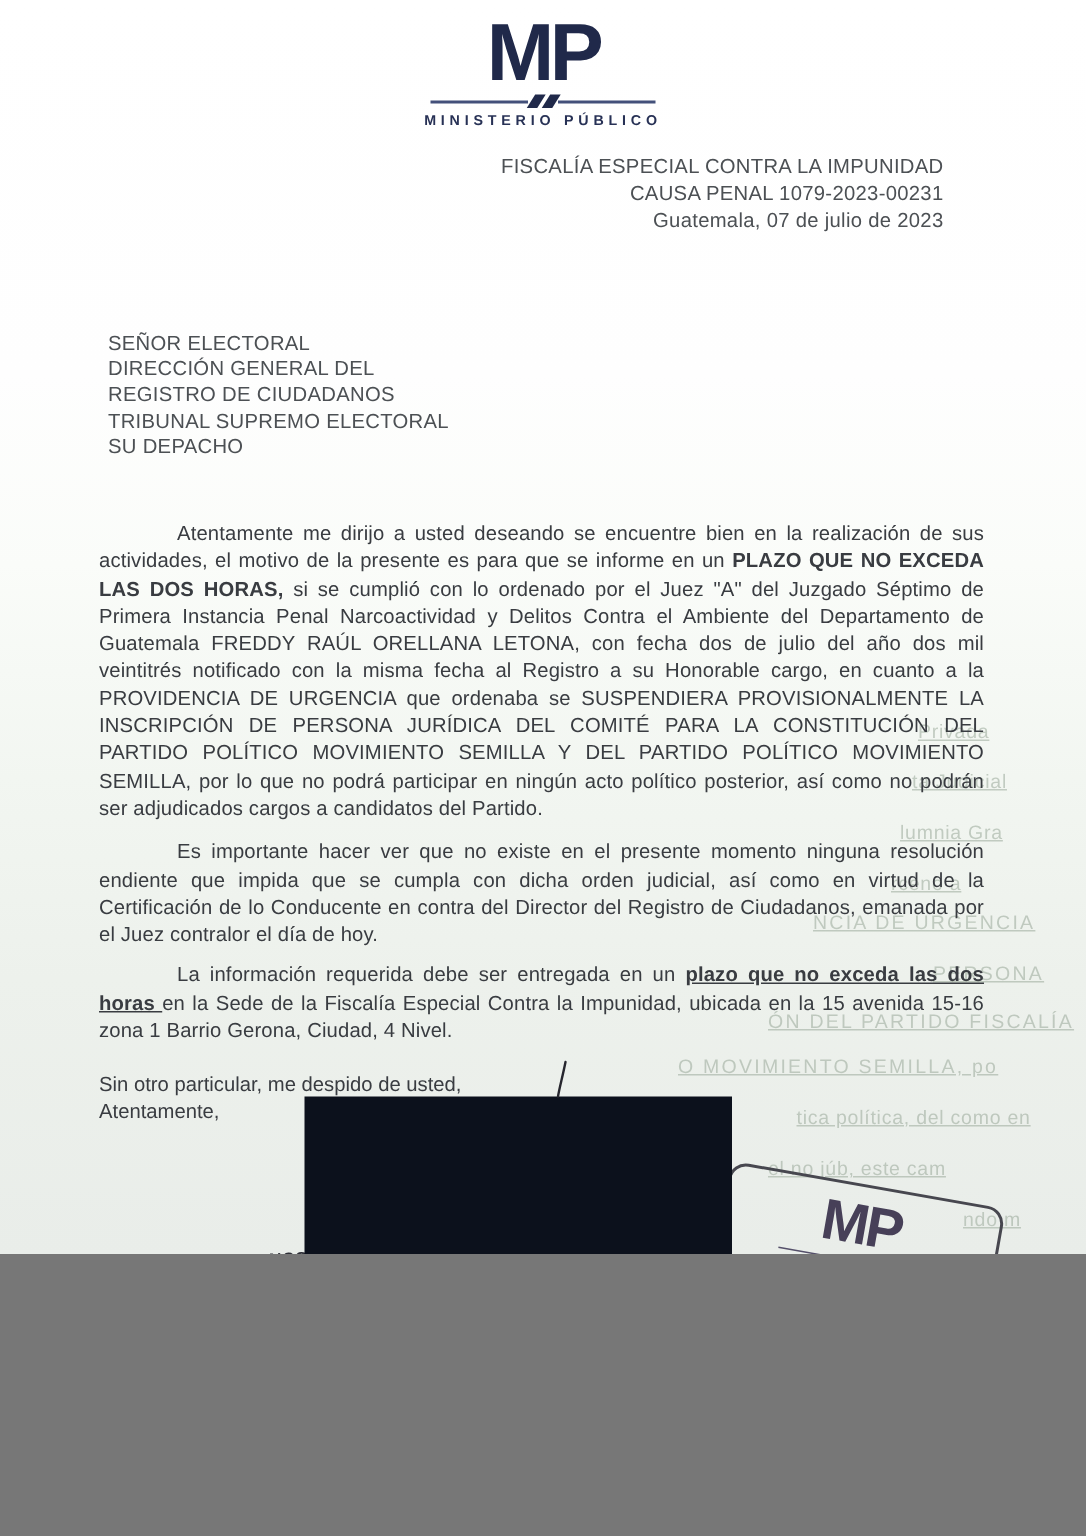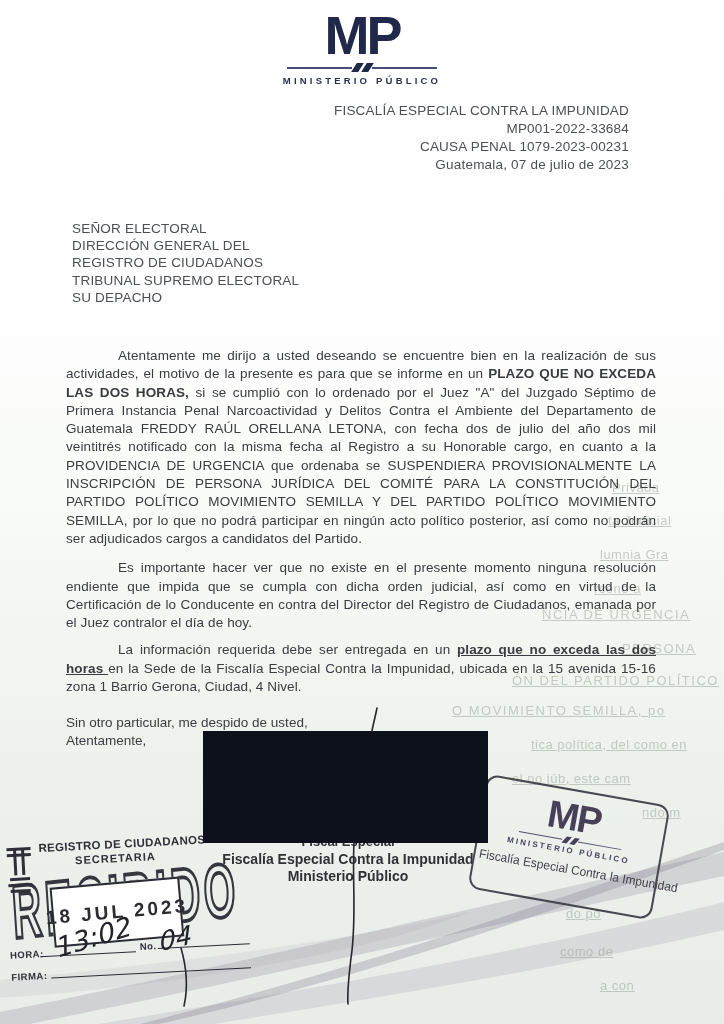--- a/index.html
+++ b/index.html
@@ -1,17 +1,17 @@
 <!DOCTYPE html>
 <html><head>
 <meta charset="utf-8">
 <style>
   html,body{margin:0;padding:0;background:#777;}
   .page{
-    position:relative;width:724px;height:1024px;margin:0 auto;overflow:hidden;
+    position:relative;width:724px;height:836px;margin:0 auto;overflow:hidden;
     background:linear-gradient(180deg,#ffffff 0%,#fefefe 30%,#fafcf9 45%,#f2f6f1 62%,#edf1ec 78%,#e9ede9 100%);
     font-family:"Liberation Sans",sans-serif;color:#3b3e43;
   }
   .abs{position:absolute;}
   
   .mp-logo{left:0;right:0;top:8px;text-align:center;z-index:2;}
   .mp-logo .mp{font-size:54px;font-weight:bold;letter-spacing:-3px;color:#20294a;line-height:1;}
   .mp-divider{display:flex;align-items:center;justify-content:center;width:150px;margin:1px auto 0;}
   .mp-divider .rule{flex:1;height:2px;background:#43507a;}
   .mp-divider .nib{width:7px;height:9px;background:#20294a;transform:skewX(-32deg);margin:0 1.5px;}
@@ -90,21 +90,20 @@
       <div class="rule"></div>
       <div class="nib"></div>
       <div class="nib"></div>
       <div class="rule"></div>
     </div>
     <div class="ministry">MINISTERIO PÚBLICO</div>
   </div>
 
   <div class="abs hdr">
     <div>FISCALÍA ESPECIAL CONTRA LA IMPUNIDAD</div>
-    <div>MP001-2022-33684</div>
     <div>CAUSA PENAL 1079-2023-00231</div>
     <div>Guatemala, 07 de julio de 2023</div>
   </div>
 
   <div class="abs addr">
     <div>SEÑOR ELECTORAL</div>
     <div>DIRECCIÓN GENERAL DEL</div>
     <div>REGISTRO DE CIUDADANOS</div>
     <div>TRIBUNAL SUPREMO ELECTORAL</div>
     <div>SU DEPACHO</div>
@@ -119,21 +118,21 @@
       <div>Atentamente,</div>
     </div>
   </div>
 
   <div class="ghost" style="left:612px;top:480px;">Privada</div>
   <div class="ghost" style="left:608px;top:513px;">ta Judicial</div>
   <div class="ghost" style="left:600px;top:547px;">lumnia Gra</div>
   <div class="ghost" style="left:594px;top:581px;">rceno a</div>
   <div class="ghost caps" style="left:542px;top:607px;">NCIA DE URGENCIA</div>
   <div class="ghost caps" style="left:622px;top:641px;">PERSONA</div>
-  <div class="ghost caps" style="left:512px;top:673px;">ÓN DEL PARTIDO POLÍTICO</div>
+  <div class="ghost caps" style="left:512px;top:673px;">ÓN DEL PARTIDO FISCALÍA</div>
   <div class="ghost caps" style="left:452px;top:703px;">O MOVIMIENTO SEMILLA, po</div>
   <div class="ghost" style="left:500px;top:737px;margin-left:31px;">tica política, del como en</div>
   <div class="ghost" style="left:512px;top:771px;text-align:right;">el no júb, este cam</div>
   <div class="ghost" style="left:642px;top:805px;">ndo m</div>
   <div class="ghost" style="left:566px;top:906px;">do po</div>
   <div class="ghost" style="left:560px;top:944px;">como de</div>
   <div class="ghost" style="left:600px;top:978px;">a con</div>
 
   <div class="abs sig">
     <div class="role">Fiscal Especial</div>

